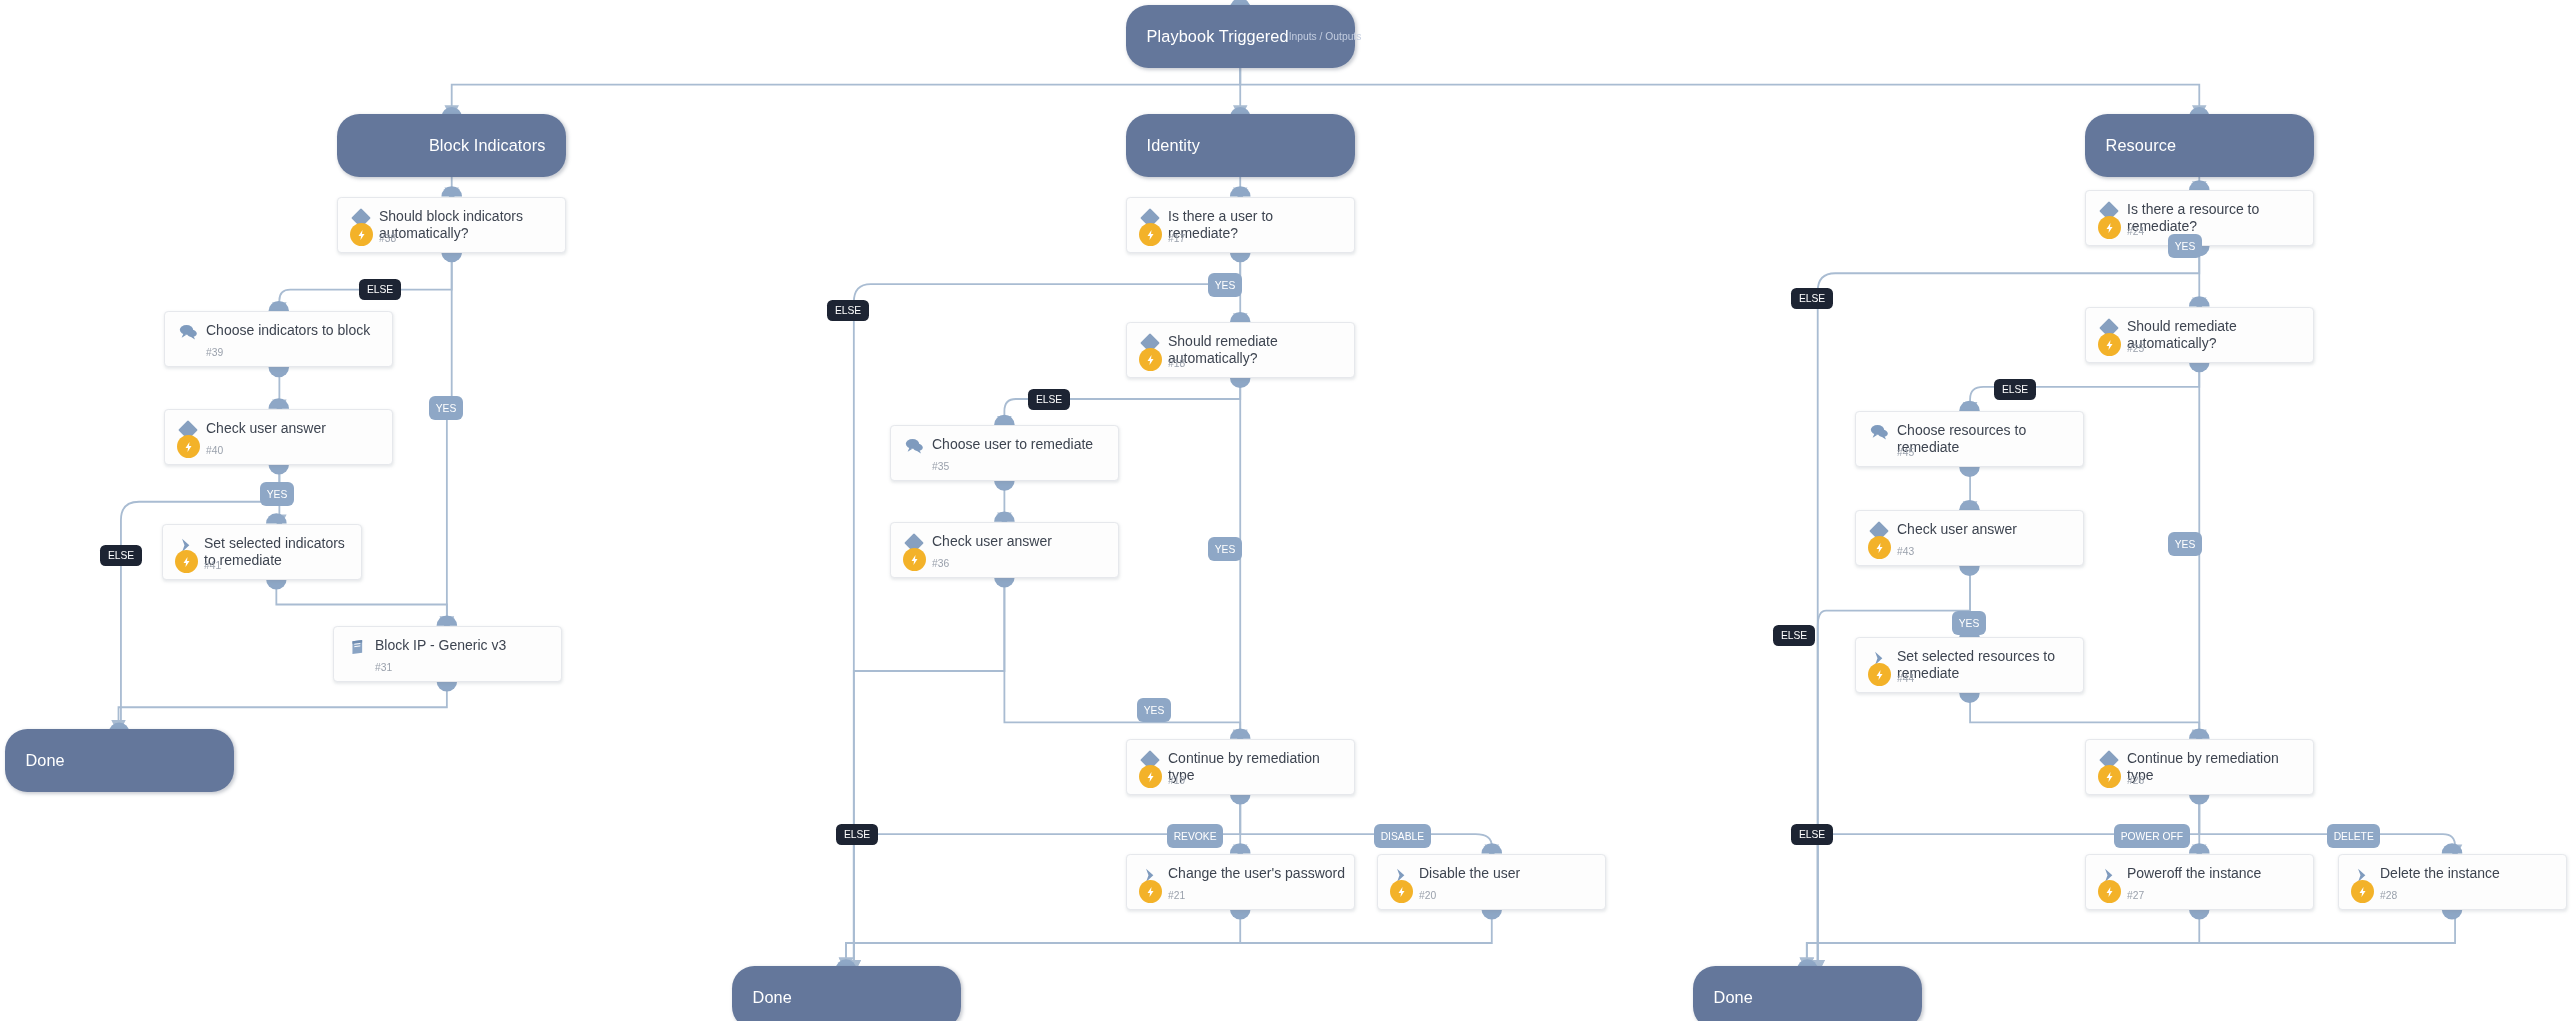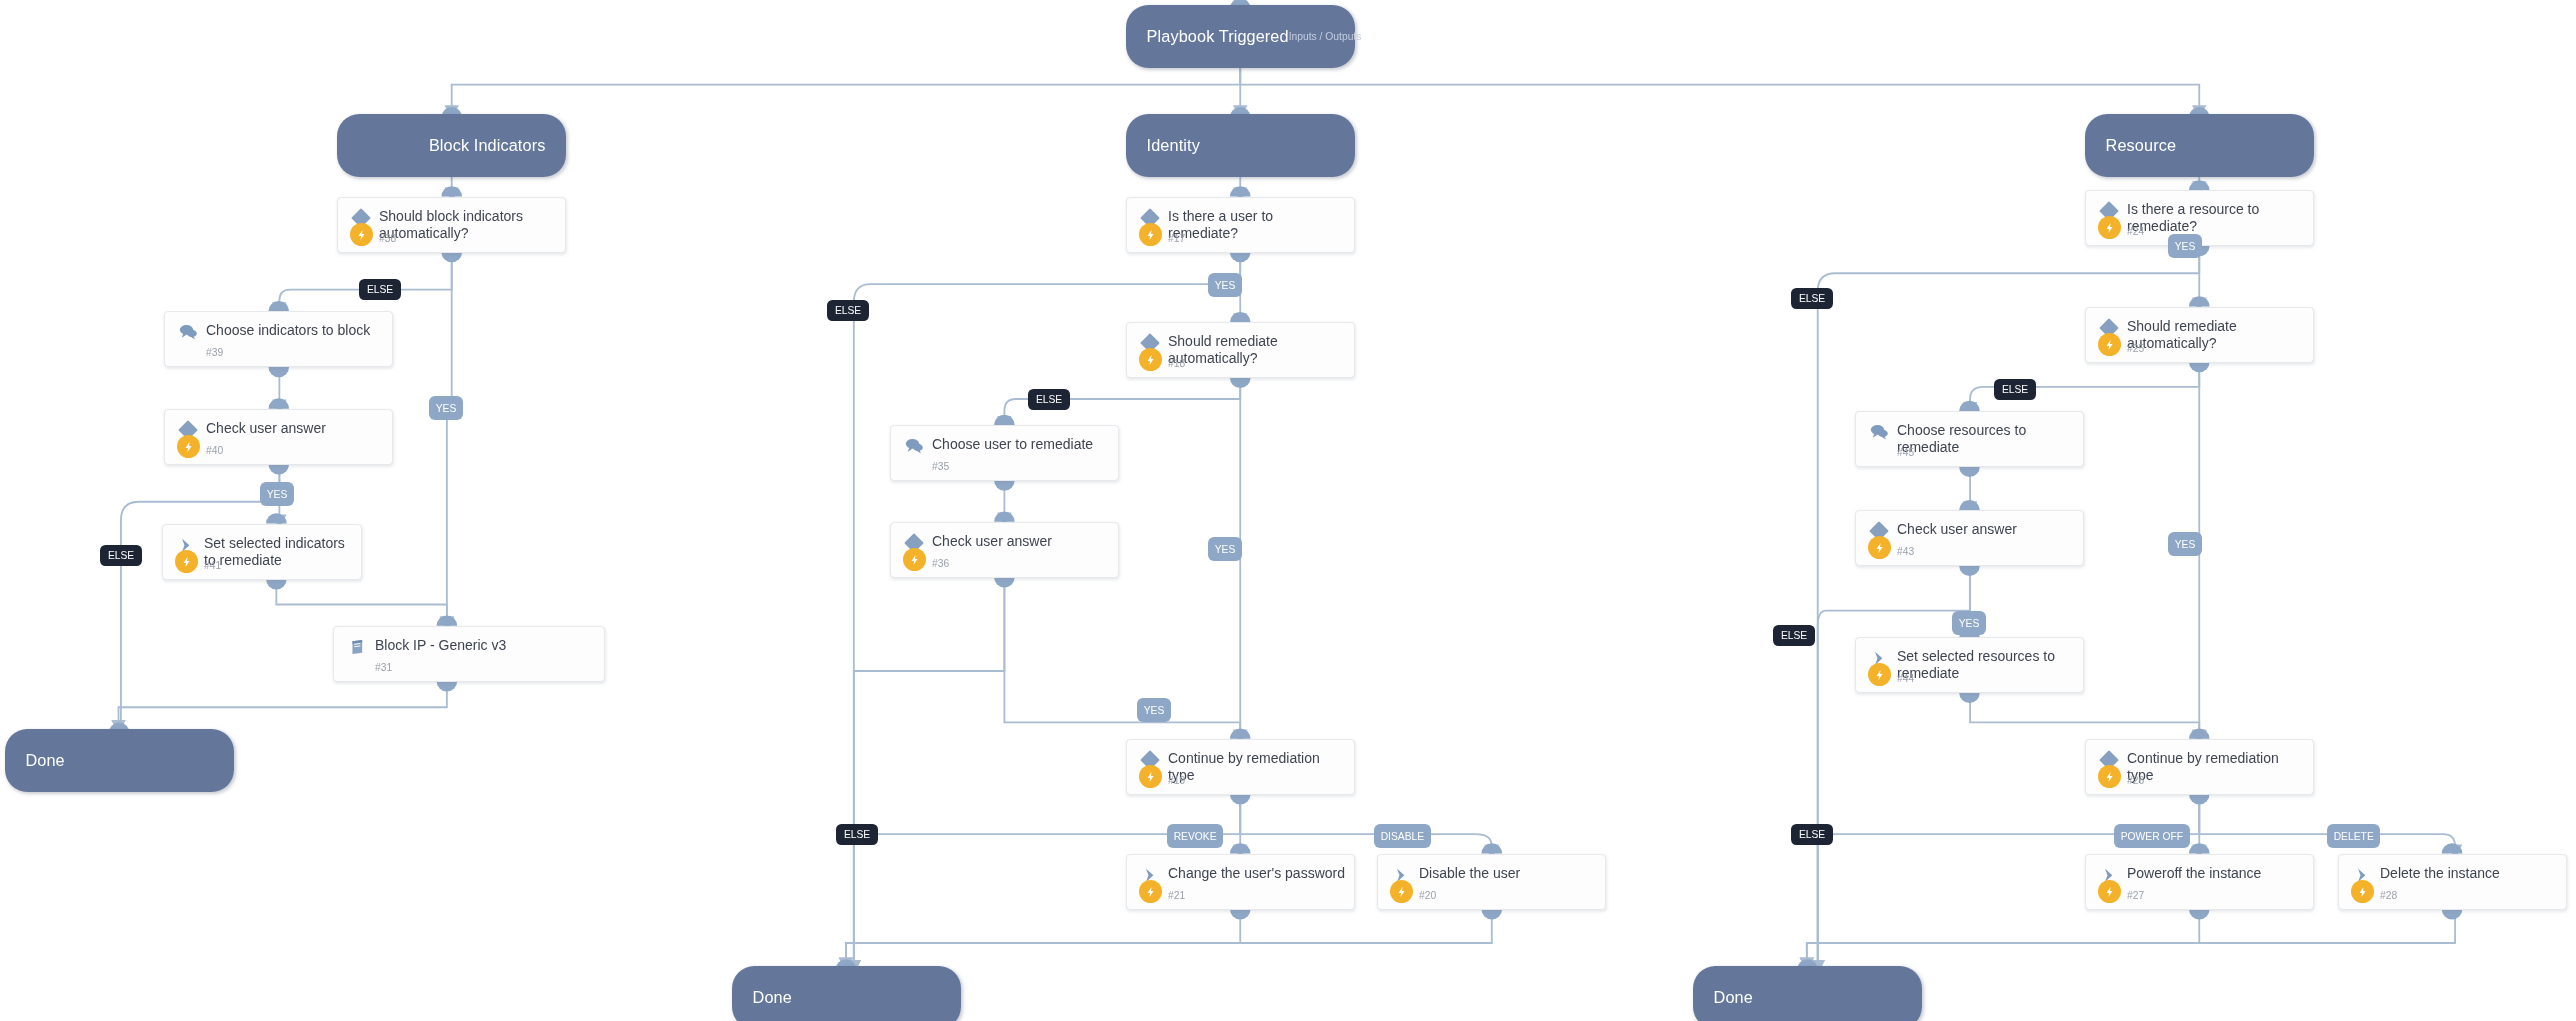--- a/index.html
+++ b/index.html
@@ -234,21 +234,21 @@
             <path d="M10 6 L22 17 L10 28 L14 17 z" fill="#7f9bbe"></path>
           </svg></span>
         <span class="title">Set selected indicators to remediate</span>
         <span class="bolt">
           <svg viewBox="0 0 24 24">
             <path d="M13 2 L5 14 h5 l-1 8 8-12 h-5 z" fill="#ffffff"></path>
           </svg>
         </span>
         <span class="num">#41</span>
       </div>
-      <div class="card" style="left: 333px; top: 626px; width: 272px; height: 56px;">
+      <div class="card" style="left: 333px; top: 626px; width: 229px; height: 56px;">
         <span class="ico"><svg viewBox="0 0 34 34" width="20.6" height="20.6">
             <path d="M9 7 L25 5 L25 26 L9 28 z" fill="#8aa4c4"></path>
             <path d="M9 7 L25 5 L25 9 L9 11 z" fill="#6f8cb0"></path>
             <path d="M12 12 L22 10.7" stroke="#ffffff" stroke-width="1.6"></path>
             <path d="M12 16 L22 14.7" stroke="#ffffff" stroke-width="1.6"></path>
           </svg></span>
         <span class="title">Block IP - Generic v3</span>
         <span class="num">#31</span>
       </div>
       <div class="card" style="left: 1126px; top: 197px; width: 229px; height: 56px;">

